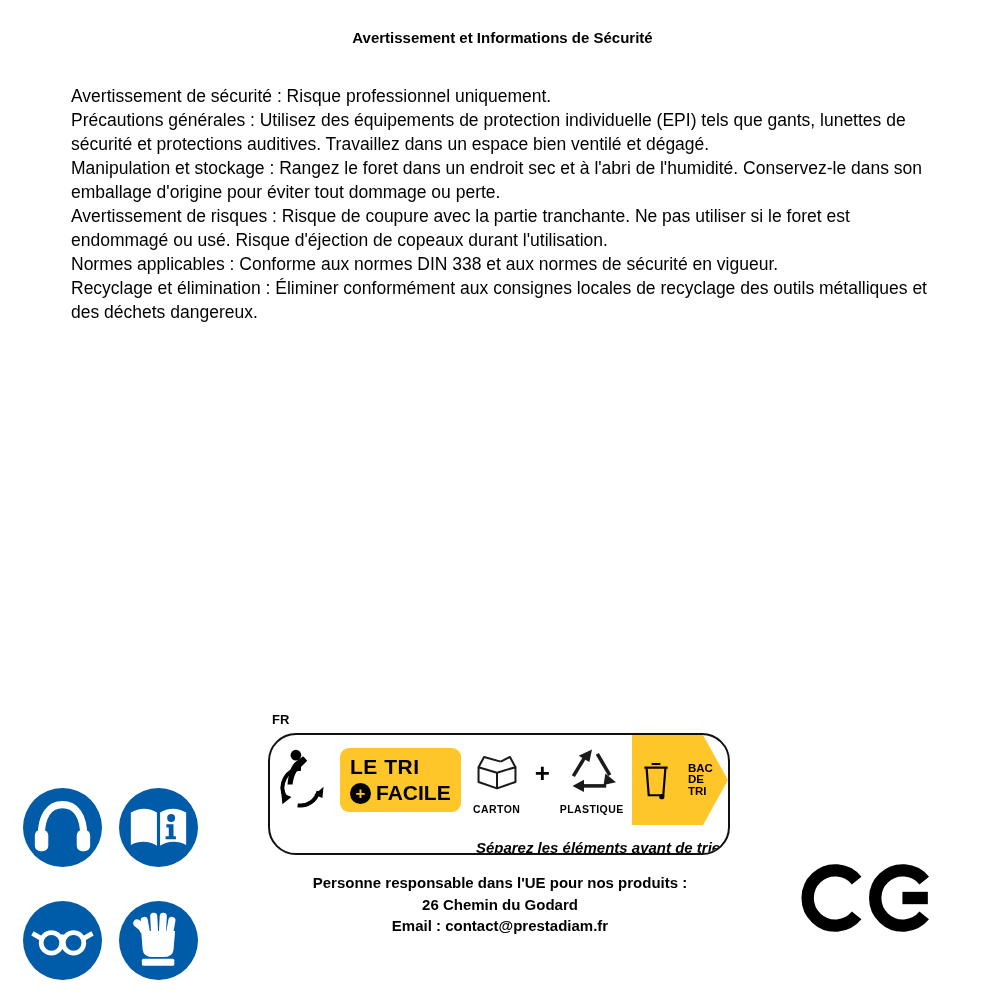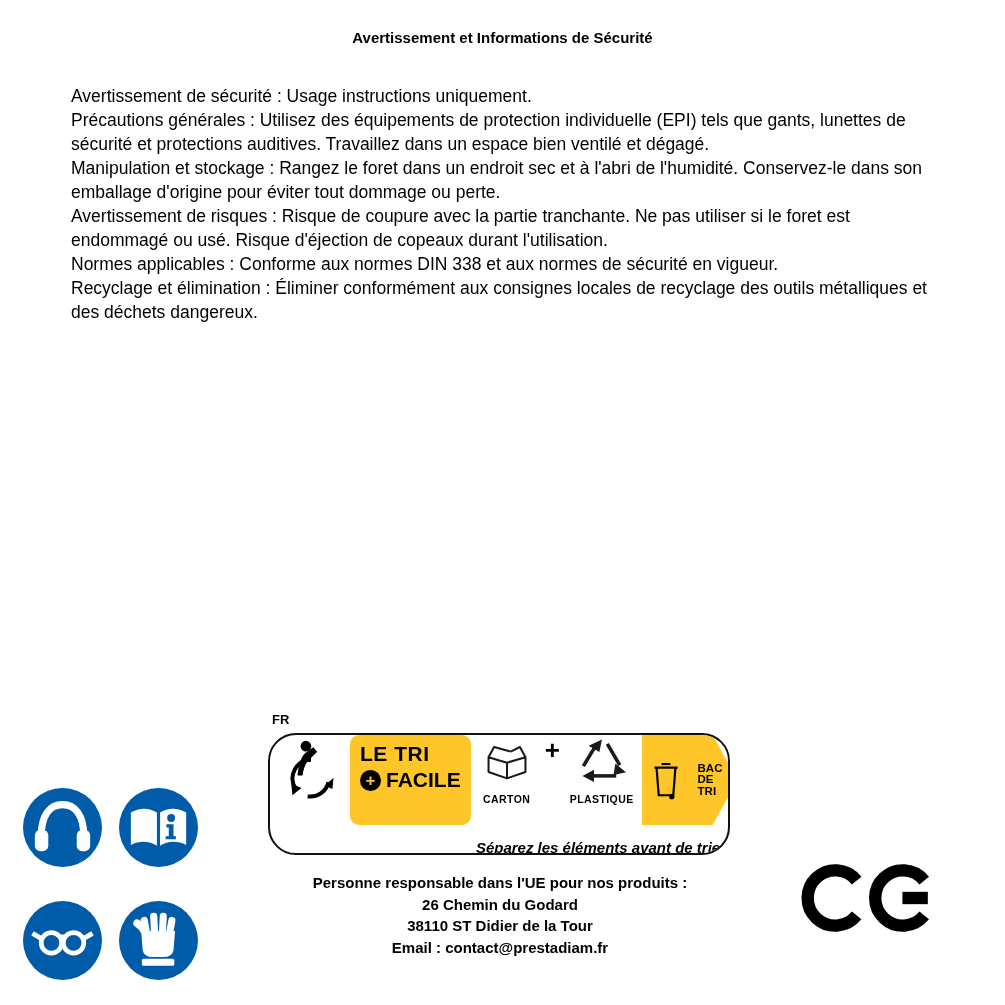--- a/index.html
+++ b/index.html
@@ -25,21 +25,21 @@
   }
   .body-text p { margin: 0; }
   .body-text .group2 { }
 
   
   .fr-label { position: absolute; left: 272px; top: 712px; font-weight: bold; font-size: 13px; }
   .infotri {
     position: absolute; left: 268px; top: 733px; width: 462px; height: 122px;
     border: 2px solid #111; border-radius: 28px; background: #fff; overflow: hidden;
   }
-  .infotri-row { display: flex; height: 90px; padding-left: 10px; gap: 8px; }
+  .infotri-row { display: flex; align-items: center; height: 90px; gap: 8px; }
   .triman { width: 62px; height: 72px; flex: 0 0 auto; }
 
   .letri {
     background: var(--yellow); border-radius: 9px;
     padding: 7px 10px; flex: 0 0 auto;
     display: flex; flex-direction: column; gap: 2px; align-items: flex-start;
   }
   .letri-l1 { font-weight: bold; font-size: 21px; letter-spacing: 0.5px; }
   .letri-l2 { font-weight: bold; font-size: 21px; display: flex; align-items: center; gap: 5px; }
   .plus-circle {
@@ -85,21 +85,21 @@
   .ce { position: absolute; left: 800px; top: 852px; width: 138px; height: 92px; }
 </style>
 </head>
 <body>
 
 <div id="page">
 
   <div class="title">Avertissement et Informations de Sécurité</div>
 
   <div class="body-text">
-    <p>Avertissement de sécurité : Usage instructions uniquement.</p>
+    <p>Avertissement de sécurité : Risque professionnel uniquement.</p>
     <p>Précautions générales : Utilisez des équipements de protection individuelle (EPI) tels que gants, lunettes de sécurité et protections auditives. Travaillez dans un espace bien ventilé et dégagé.</p>
     <p>Manipulation et stockage : Rangez le foret dans un endroit sec et à l'abri de l'humidité. Conservez-le dans son emballage d'origine pour éviter tout dommage ou perte.</p>
     <p>Avertissement de risques : Risque de coupure avec la partie tranchante. Ne pas utiliser si le foret est endommagé ou usé. Risque d'éjection de copeaux durant l'utilisation.</p>
     <p class="group2">Normes applicables : Conforme aux normes DIN 338 et aux normes de sécurité en vigueur.</p>
     <p>Recyclage et élimination : Éliminer conformément aux consignes locales de recyclage des outils métalliques et des déchets dangereux.</p>
   </div>
 
   <div class="fr-label">FR</div>
 
   <div class="infotri">
@@ -213,21 +213,20 @@
       <rect x="61" y="20" width="9" height="26" rx="4.5" transform="rotate(10 65.5 33)"></rect>
       <path d="M27 40 Q26 36 21 33 Q16 30 19 25 Q23 21 28 26 L37 35 L39 44 Z"></path>
       <path d="M28 38 H71 L69 62 Q68 71 56 71 H43 Q31 71 30 62 Z"></path>
       <rect x="29" y="73" width="41" height="9" rx="2"></rect>
     </g>
   </svg>
 
   <div class="responsible">
     <div>Personne responsable dans l'UE pour nos produits :</div>
     <div>26 Chemin du Godard</div>
-    <div>38110 ST Didier de la Tour</div>
     <div>Email : contact@prestadiam.fr</div>
   </div>
 
   <svg class="ce" viewBox="0 0 190 100" aria-hidden="true">
     <path d="M78 26 A38 38 0 1 0 78 74" fill="none" stroke="#000" stroke-width="17"></path>
     <path d="M171 26 A38 38 0 1 0 171 74" fill="none" stroke="#000" stroke-width="17"></path>
     <path d="M141 50 L176 50" stroke="#000" stroke-width="17"></path>
   </svg>
 
 </div>

